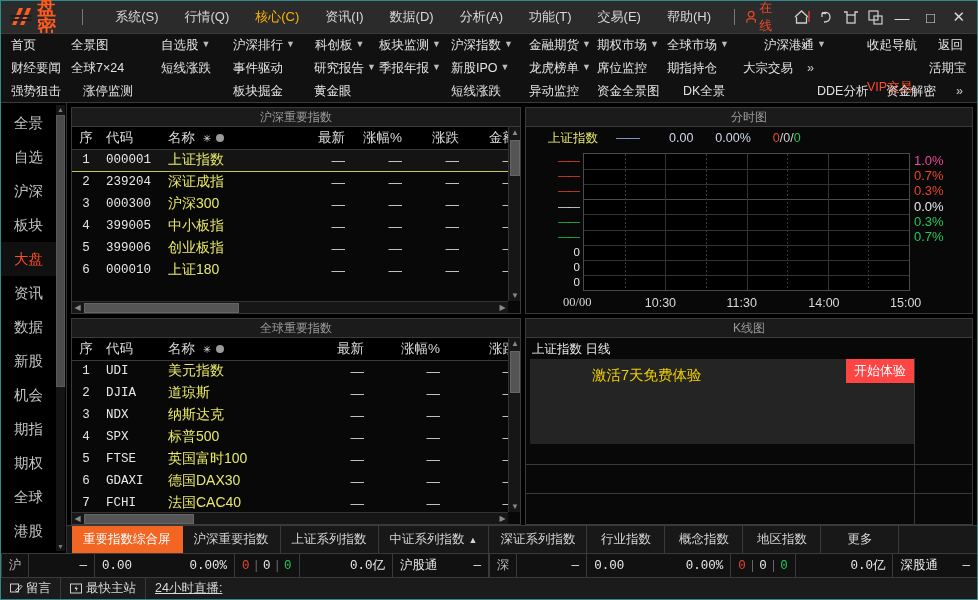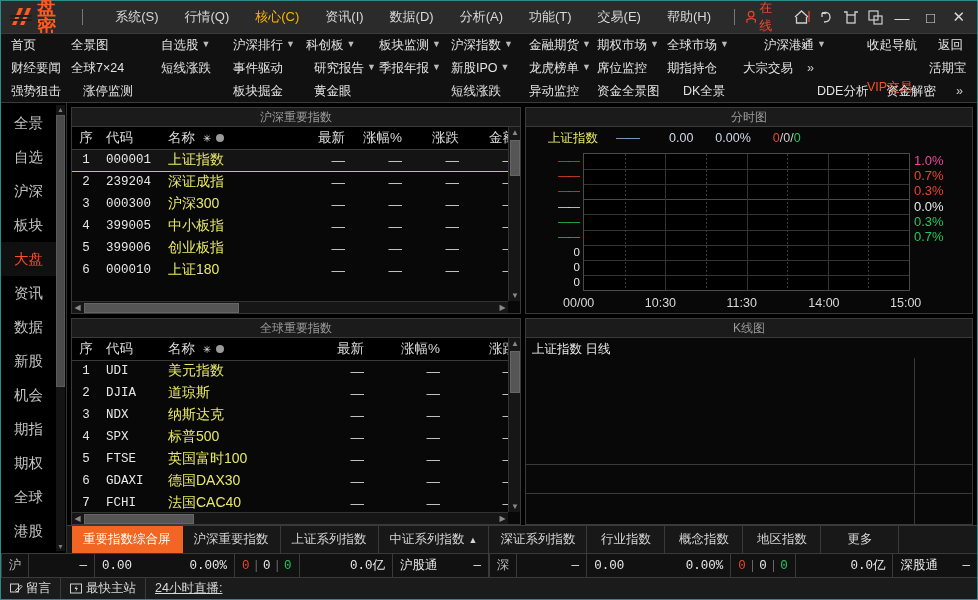--- a/index.html
+++ b/index.html
@@ -332,21 +332,21 @@
       <div class="win-btn">✕</div>
     </div>
   </div>
 
   <div class="navbar">
     <div class="navrow" id="navrow0">
         <div class="navcell" style="left: 10px;"><span>首页</span></div>
         <div class="navcell" style="left: 70px;"><span>全景图</span></div>
         <div class="navcell" style="left: 160px;"><span>自选股</span><span class="car">▼</span></div>
         <div class="navcell" style="left: 232px;"><span>沪深排行</span><span class="car">▼</span></div>
-        <div class="navcell" style="left: 305px;"><span>科创板</span><span class="car">▼</span></div>
+        <div class="navcell" style="left: 314px;"><span>科创板</span><span class="car">▼</span></div>
         <div class="navcell" style="left: 378px;"><span>板块监测</span><span class="car">▼</span></div>
         <div class="navcell" style="left: 450px;"><span>沪深指数</span><span class="car">▼</span></div>
         <div class="navcell" style="left: 528px;"><span>金融期货</span><span class="car">▼</span></div>
         <div class="navcell" style="left: 596px;"><span>期权市场</span><span class="car">▼</span></div>
         <div class="navcell" style="left: 666px;"><span>全球市场</span><span class="car">▼</span></div>
         <div class="navcell" style="left: 763px;"><span>沪深港通</span><span class="car">▼</span></div>
         <div class="navcell" style="left: 800px;"><span class="gg">»</span></div>
         <div class="navcell" style="left: 866px;"><span>收起导航</span></div>
         <div class="navcell" style="left: 937px;"><span>返回</span></div>
       </div>
@@ -641,36 +641,40 @@
                   </div>
                 <div id="ylab-right">
                     <div class="ylab-r" style="color: #ec4899; left: calc(100% - 58px); top: calc(5.55556% - 4.44444px);">1.0%</div>
                     <div class="ylab-r" style="color: rgb(232, 71, 44); left: calc(100% - 58px); top: calc(16.6667% - 7.33333px);">0.7%</div>
                     <div class="ylab-r" style="color: rgb(232, 71, 44); left: calc(100% - 58px); top: calc(27.7778% - 10.2222px);">0.3%</div>
                     <div class="ylab-r" style="color: rgb(232, 232, 232); left: calc(100% - 58px); top: calc(38.8889% - 13.1111px);">0.0%</div>
                     <div class="ylab-r" style="color: rgb(33, 201, 90); left: calc(100% - 58px); top: calc(50% - 16px);">0.3%</div>
                     <div class="ylab-r" style="color: rgb(33, 201, 90); left: calc(100% - 58px); top: calc(61.1111% - 18.8889px);">0.7%</div>
                   </div>
                 <div id="xlabels">
-                    <div class="xlab" style="left: calc(0% + 37px);">00/00</div>
+                    <div class="xlab" style="left: calc(0% + 37px); font-family: Liberation Serif, serif;">00/00</div>
                     <div class="xlab" style="left: calc(25% + 7.25px);">10:30</div>
                     <div class="xlab" style="left: calc(50% - 22.5px);">11:30</div>
                     <div class="xlab" style="left: calc(75% - 52.25px);">14:00</div>
                     <div class="xlab" style="left: calc(100% - 82px);">15:00</div>
                   </div>
               </div>
             </div>
           </div>
 
           <div class="pane half">
             <div class="pane-title">K线图</div>
             <div class="pane-body">
               <div class="k-top">
                 <span>上证指数</span>
                 <span>日线</span>
+              </div>
+              <div class="k-inner">
+                <div class="k-promo">激活7天免费体验</div>
+                <div class="k-btn">开始体验</div>
               </div>
               <div class="k-vline" style="right:57px;"></div>
               <div class="k-hline" style="top:126px;"></div>
               <div class="k-hline" style="top:155px;"></div>
             </div>
           </div>
         </div>
       </div>
 
       <div class="tabbar" id="tabbar">

